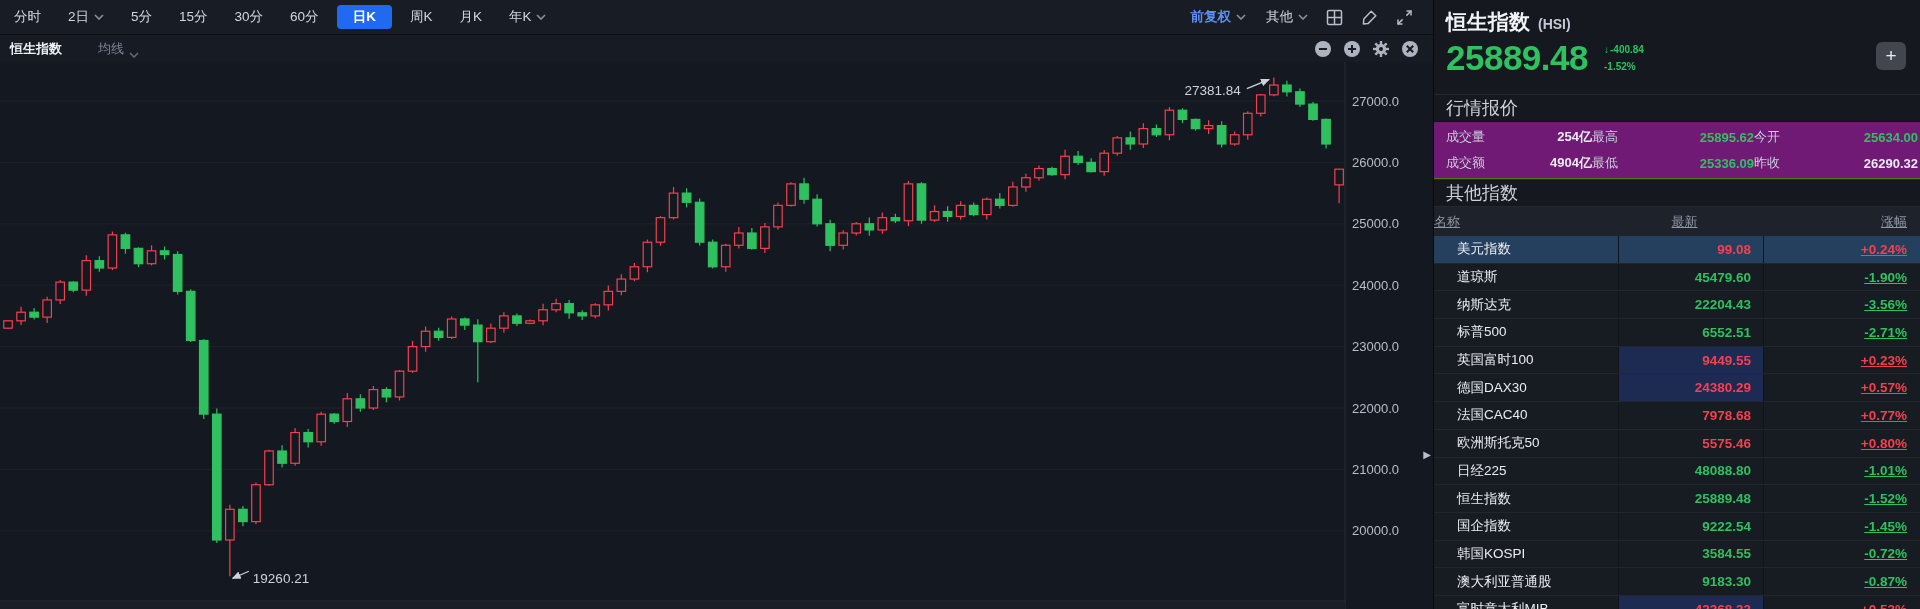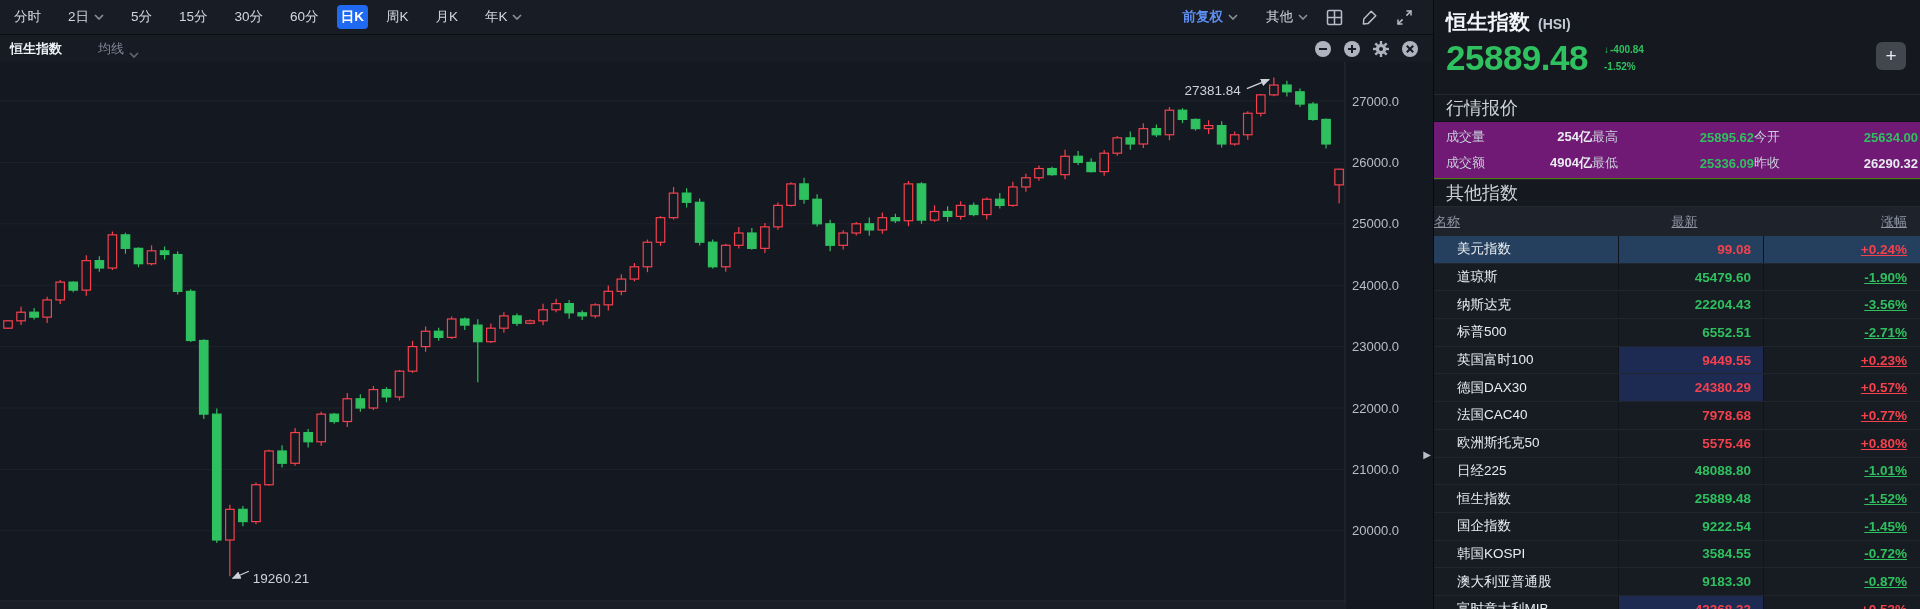--- a/index.html
+++ b/index.html
@@ -7,24 +7,24 @@
               font-family:"Liberation Sans", sans-serif; }
   .app { position:relative; width:1920px; height:609px; background:#141821; }
 
   
   .left { position:absolute; left:0; top:0; width:1433px; height:609px; }
 
   .toolbar { height:35px; background:#181c24; border-bottom:1px solid #0b0d12;
              display:flex; align-items:center; padding:0 20px 0 14px; }
   .tb-item { font-size:13.5px; color:#d3d7e0; margin-right:27px; cursor:pointer;
              display:inline-flex; align-items:center; white-space:nowrap; }
-  .tb-item.active { background:#1f6af0; color:#ffffff; padding:3px 4px; border-radius:4px;
+  .tb-item.active { background:#1f6af0; color:#ffffff; padding:3px 16px; border-radius:4px;
                     margin-left:-9px; margin-right:18px; font-weight:bold; }
   .tb-right { margin-left:auto; display:flex; align-items:center; }
-  .tb-right .tb-item { margin-right:0; margin-left:28px; }
+  .tb-right .tb-item { margin-right:0; margin-left:20px; }
   .accent-blue { color:#5d8ff2; font-weight:bold; }
   .caret { display:inline-block; margin-left:5px; }
   .caret svg { display:block; }
   .tb-icon { margin-left:18px; cursor:pointer; display:inline-flex; }
 
   .chart-header { height:27px; display:flex; align-items:center; background:#171b23;
                   padding:0 14px 0 10px; }
   .chart-title { font-size:13px; font-weight:bold; color:#eef1f6; }
   .ma-label { font-size:13px; color:#7d8596; margin-left:36px; display:inline-flex; align-items:flex-end; cursor:pointer; }
   .ch-icons { margin-left:auto; display:flex; align-items:center; gap:11px; }

